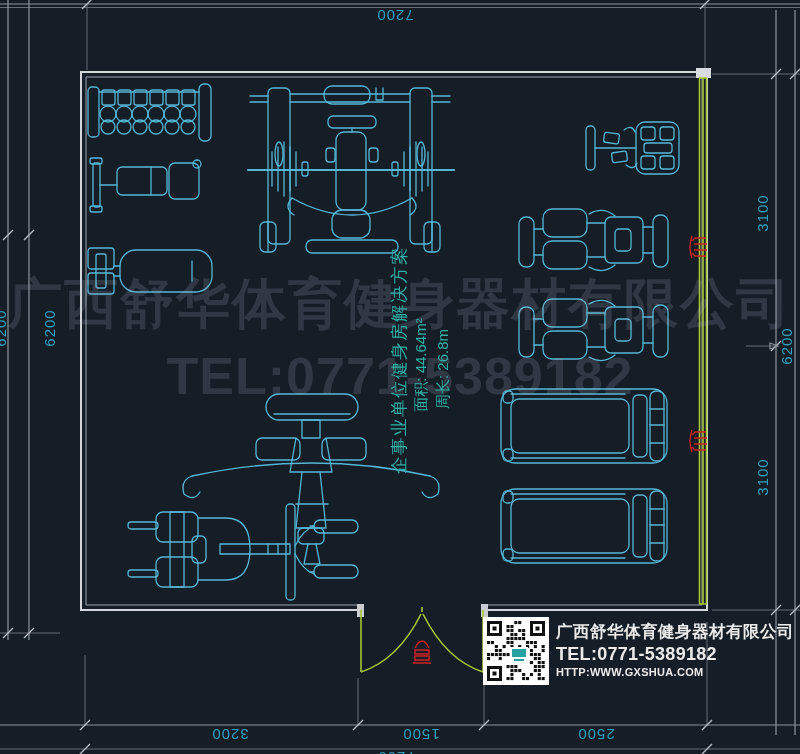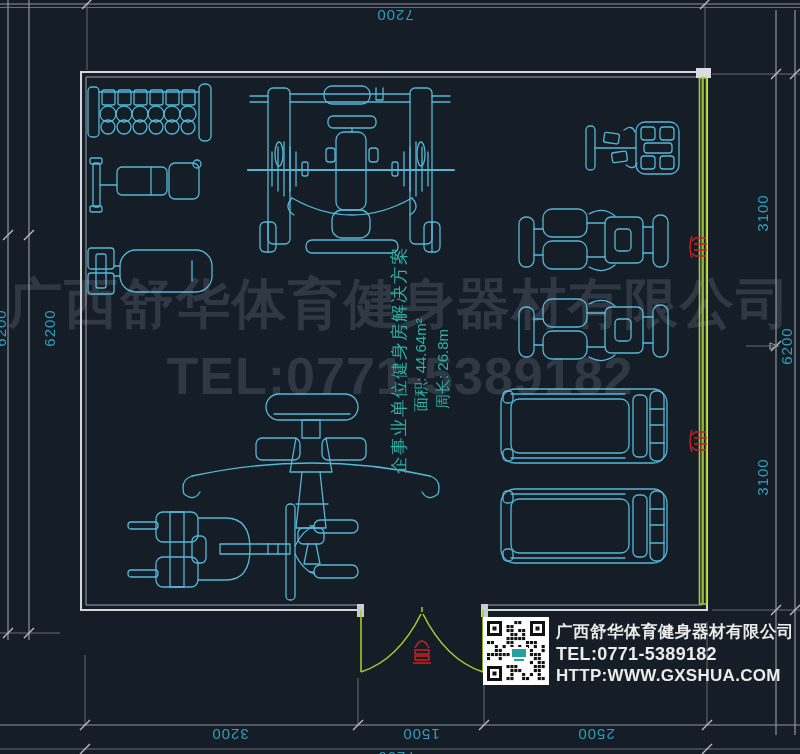--- a/index.html
+++ b/index.html
@@ -356,15 +356,15 @@
   <div class="txt dimt r180" style="left:596px;top:734px;">2500</div>
   <div class="txt dimt r180" style="left:396px;top:757px;">7200</div>
 
   <div class="txt lblt r270" style="left:399px;top:360px;font-size:17.5px;letter-spacing:1.5px;">企事业单位健身房解决方案</div>
   <div class="txt lblt r270" style="left:421px;top:365px;font-size:15px;">面积: 44.64m²</div>
   <div class="txt lblt r270" style="left:443px;top:369px;font-size:15px;">周长: 26.8m</div>
 
   <div>
     <div class="info" style="left:556px;top:621px;font-size:16.5px;letter-spacing:0.5px;">广西舒华体育健身器材有限公司</div>
     <div class="info" style="left:556px;top:644px;font-size:18px;">TEL:0771-5389182</div>
-    <div class="info" style="left:556px;top:666px;font-size:17px;">HTTP:WWW.GXSHUA.COM</div>
+    <div class="info" style="left:556px;top:666px;font-size:11px;">HTTP:WWW.GXSHUA.COM</div>
   </div>
 </div>
 
 </body></html>

